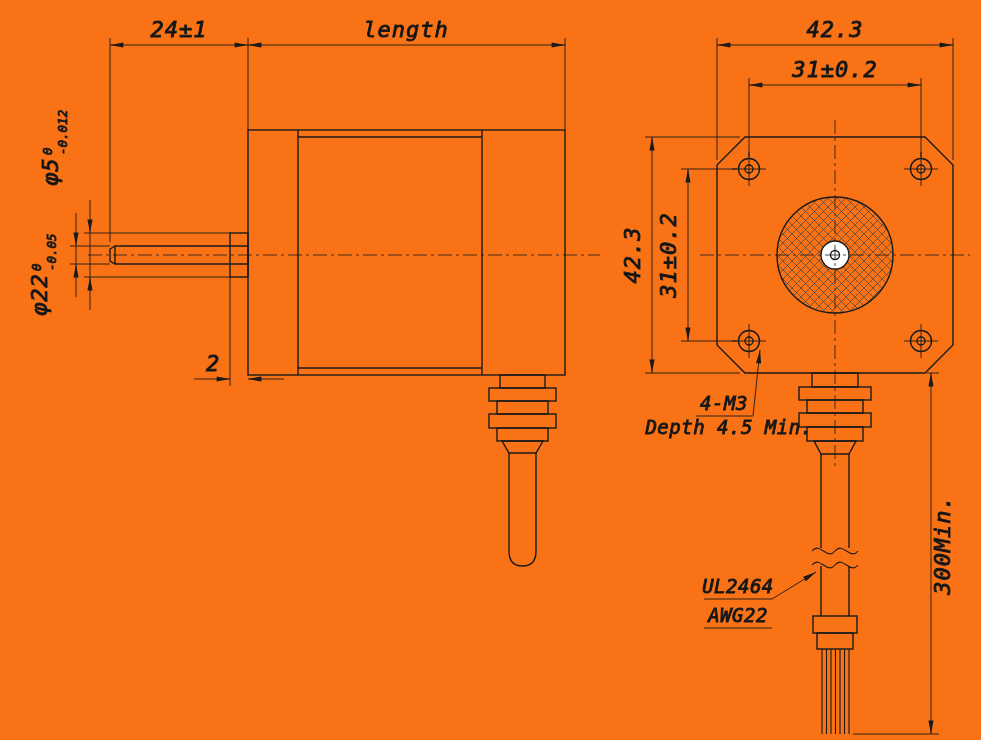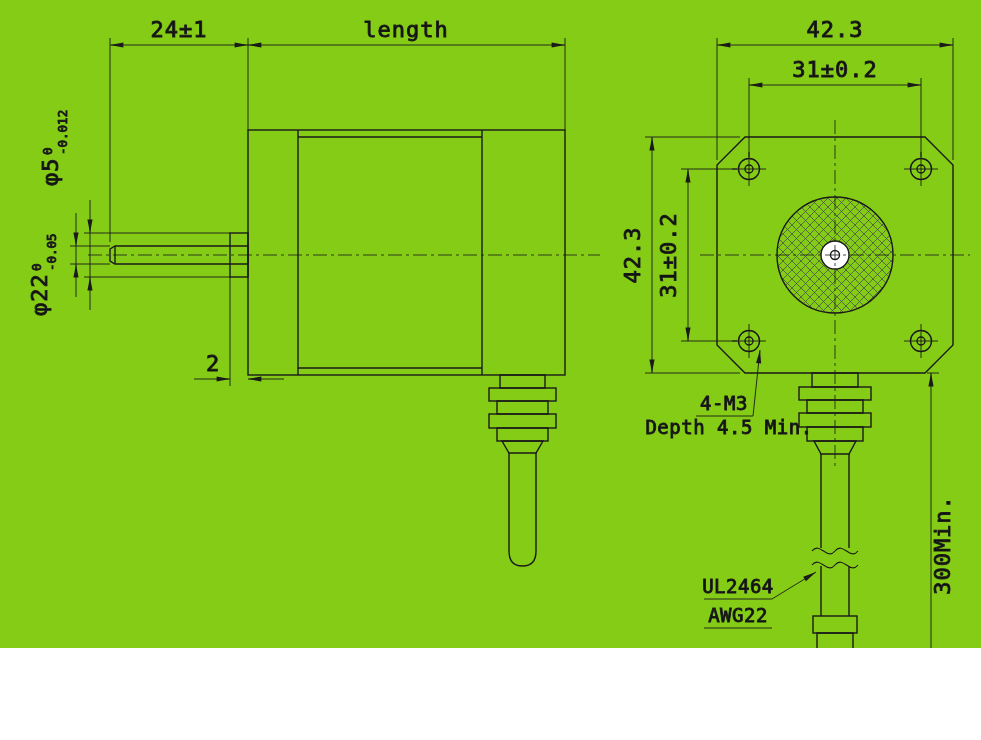--- a/index.html
+++ b/index.html
@@ -1,21 +1,22 @@
 <!DOCTYPE html>
 <html><head>
 <meta charset="utf-8">
 <style>
   html, body { margin: 0; padding: 0; background: #ffffff; }
   .canvas {
     position: relative;
     width: 981px;
-    height: 648px;
-    background: #84cc16;
+    height: 740px;
+    background: #f97316;
     font-family: "DejaVu Sans Mono", "Liberation Mono", monospace;
+    font-style: italic;
   }
   svg { display: block; }
   .obj   { stroke: #1a1a1a; stroke-width: 1.4; fill: none; stroke-linejoin: miter; stroke-linecap: butt; }
   .objthin { stroke: #1a1a1a; stroke-width: 1.1; fill: none; }
   .thin  { stroke: #1a1a1a; stroke-width: 0.9; fill: none; }
   .cl    { stroke: #1a1a1a; stroke-width: 0.8; fill: none; stroke-dasharray: 14 4 3 4; }
   .dimtext  { font-family: "DejaVu Sans Mono", monospace; font-size: 22px; fill: #111; letter-spacing: 1px; }
   .dimtext2 { font-family: "DejaVu Sans Mono", monospace; font-size: 19px; fill: #111; letter-spacing: 0.5px; }
   .toltext  { font-family: "DejaVu Sans Mono", monospace; font-size: 12.5px; fill: #111; }
 </style>

